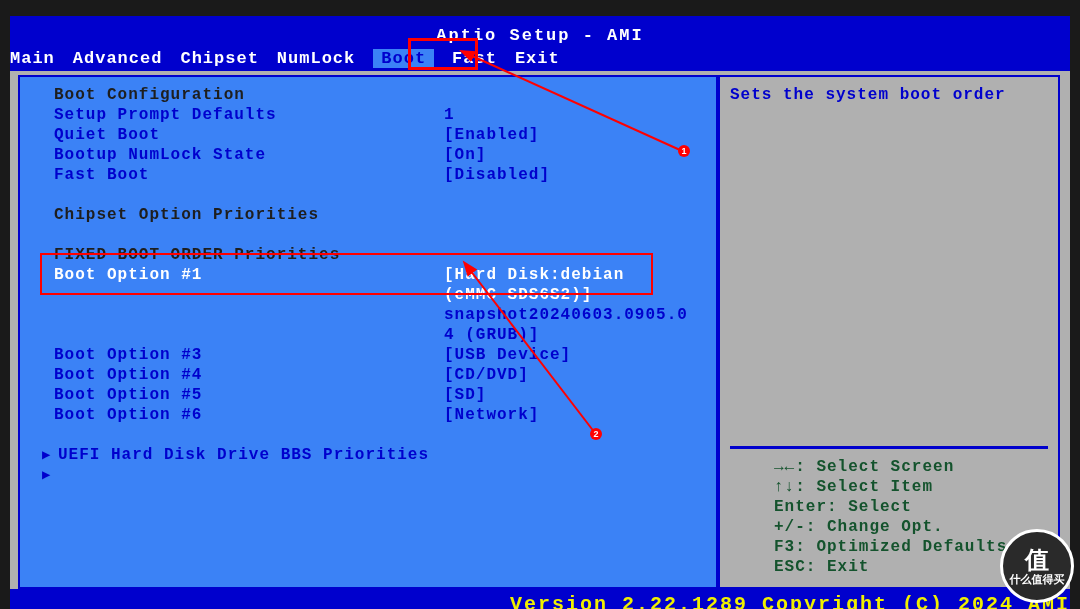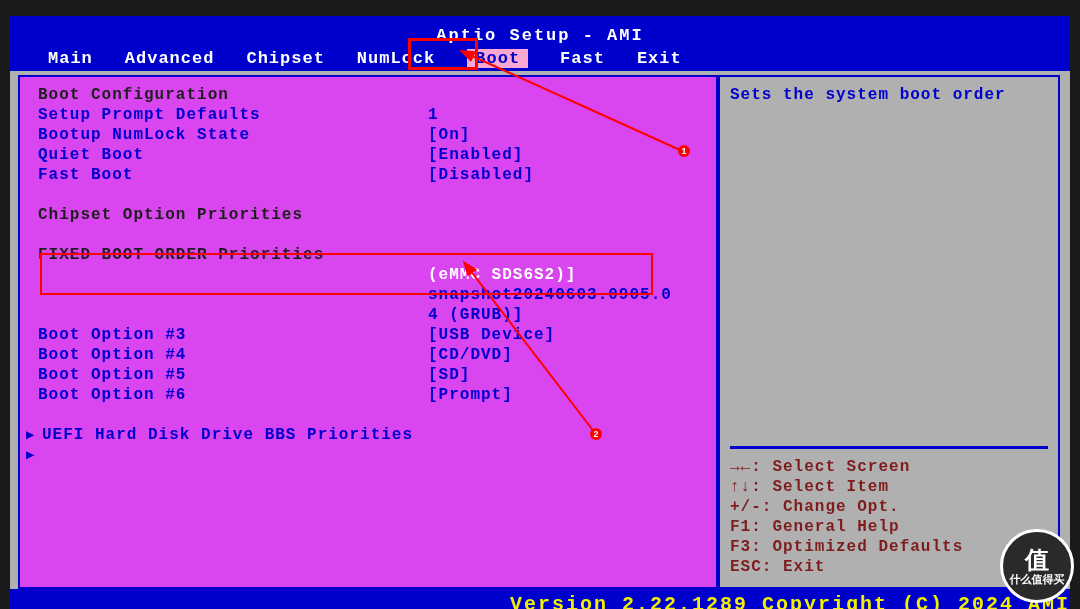--- a/index.html
+++ b/index.html
@@ -29,47 +29,46 @@
       padding-top: 10px;
     }
     .title {
       text-align: center;
       letter-spacing: 2px;
       font-size: 17px;
       height: 19px;
     }
     .tabs {
       display: flex;
-      gap: 32px;
-      padding-left: 38px;
+      gap: 18px;
       padding-top: 4px;
       letter-spacing: 1px;
       font-size: 17px;
     }
     .tab { position: relative; }
     .tab.selected {
-      background: #f9a8d4;
+      background: #3b82f6;
       color: #0000cd;
       padding: 0 8px;
     }
 
     .body-area {
       display: flex;
       height: 518px;
     }
     .main-panel {
       width: 700px;
       border-right: 2px solid #0000cd;
       border-top: 2px solid #0000cd;
       border-left: 2px solid #0000cd;
       border-bottom: 2px solid #0000cd;
       margin-left: 8px;
       margin-top: 4px;
-      padding: 8px 0;
-      background: #d946ef;
+      padding: 8px 16px;
+      background: #3b82f6;
       position: relative;
     }
     .help-panel {
       width: 342px;
       border: 2px solid #0000cd;
       margin-top: 4px;
       margin-right: 8px;
       padding: 8px 10px;
       background: #b0b0b0;
       position: relative;
@@ -86,21 +85,21 @@
     .val   { color: #0000cd; }
     .row.white .label, .row.white .val { color: #ffffff; }
     .row.heading .label { color: #1e1e1e; }
     .row-multi { padding-left: 408px; color: #0000cd; letter-spacing: 1px; line-height: 20px; height: 20px;}
     .submenu { display:flex; align-items:center; color:#0000cd; letter-spacing:1px; line-height:20px; height:20px; padding-left:6px;}
     .tri { color:#0000cd; margin-right:6px; font-size:14px; display:inline-block; width:10px;}
     .spacer { height: 20px; }
 
     .help-desc { color:#0000cd; letter-spacing:1px; line-height:20px; }
     .help-nav { position:absolute; bottom: 10px; left:10px; right:10px; border-top: 3px solid #0000cd; padding-top:8px; }
-    .help-nav div { color:#7f1d1d; letter-spacing:1px; line-height:20px; }
+    .help-nav div { color:#14532d; letter-spacing:1px; line-height:20px;margin-left:44px; }
 
     .footer-bar {
       width: 100%;
       height: 30px;
       background: #0000cd;
       color: #f0f000;
       text-align: right;
       letter-spacing: 2px;
       font-size: 20px;
       padding-top: 4px;
@@ -177,42 +176,46 @@
   <div class="body-area">
     <div class="main-panel">
       <div class="row heading">
         <span class="label">Boot Configuration</span>
       </div>
       <div class="row">
         <span class="label">Setup Prompt Defaults</span>
         <span class="val">1</span>
       </div>
       <div class="row">
+        <span class="label">Quiet Boot</span>
+        <span class="val">[Enabled]</span>
+      </div>
+      <div class="row">
         <span class="label">Bootup NumLock State</span>
         <span class="val">[On]</span>
       </div>
       <div class="row">
-        <span class="label">Quiet Boot</span>
-        <span class="val">[Enabled]</span>
-      </div>
-      <div class="row">
         <span class="label">Fast Boot</span>
         <span class="val">[Disabled]</span>
       </div>
       <div class="spacer"></div>
 
       <div class="row heading">
         <span class="label">Chipset Option Priorities</span>
       </div>
       <div class="spacer"></div>
 
       <div class="row heading">
         <span class="label">FIXED BOOT ORDER Priorities</span>
       </div>
 
+      <div class="row white">
+        <span class="label">Boot Option #1</span>
+        <span class="val">[Hard Disk:debian</span>
+      </div>
       <div class="row white">
         <span class="label"></span>
         <span class="val">(eMMC SDS6S2)]</span>
       </div>
 
       <div class="row-multi">snapshot20240603.0905.0</div>
       <div class="row-multi">4 (GRUB)]</div>
 
       <div class="row">
         <span class="label">Boot Option #3</span>
@@ -221,42 +224,42 @@
       <div class="row">
         <span class="label">Boot Option #4</span>
         <span class="val">[CD/DVD]</span>
       </div>
       <div class="row">
         <span class="label">Boot Option #5</span>
         <span class="val">[SD]</span>
       </div>
       <div class="row">
         <span class="label">Boot Option #6</span>
-        <span class="val">[Prompt]</span>
+        <span class="val">[Network]</span>
       </div>
       <div class="spacer"></div>
 
       <div class="submenu">
         <span class="tri">▶</span>
         <span>UEFI Hard Disk Drive BBS Priorities</span>
       </div>
       <div class="submenu">
         <span class="tri">▶</span>
       </div>
 
       <div class="ann-option1-box"></div>
     </div>
 
     <div class="help-panel">
       <div class="help-desc">Sets the system boot order</div>
       <div class="help-nav">
         <div>→←: Select Screen</div>
         <div>↑↓: Select Item</div>
+        <div>Enter: Select</div>
         <div>+/-: Change Opt.</div>
-        <div>F1: General Help</div>
         <div>F3: Optimized Defaults</div>
         <div>ESC: Exit</div>
       </div>
     </div>
   </div>
 
   <div class="footer-bar">Version 2.22.1289 Copyright (C) 2024 AMI</div>
 </div>
 
 <svg class="ann-svg">

